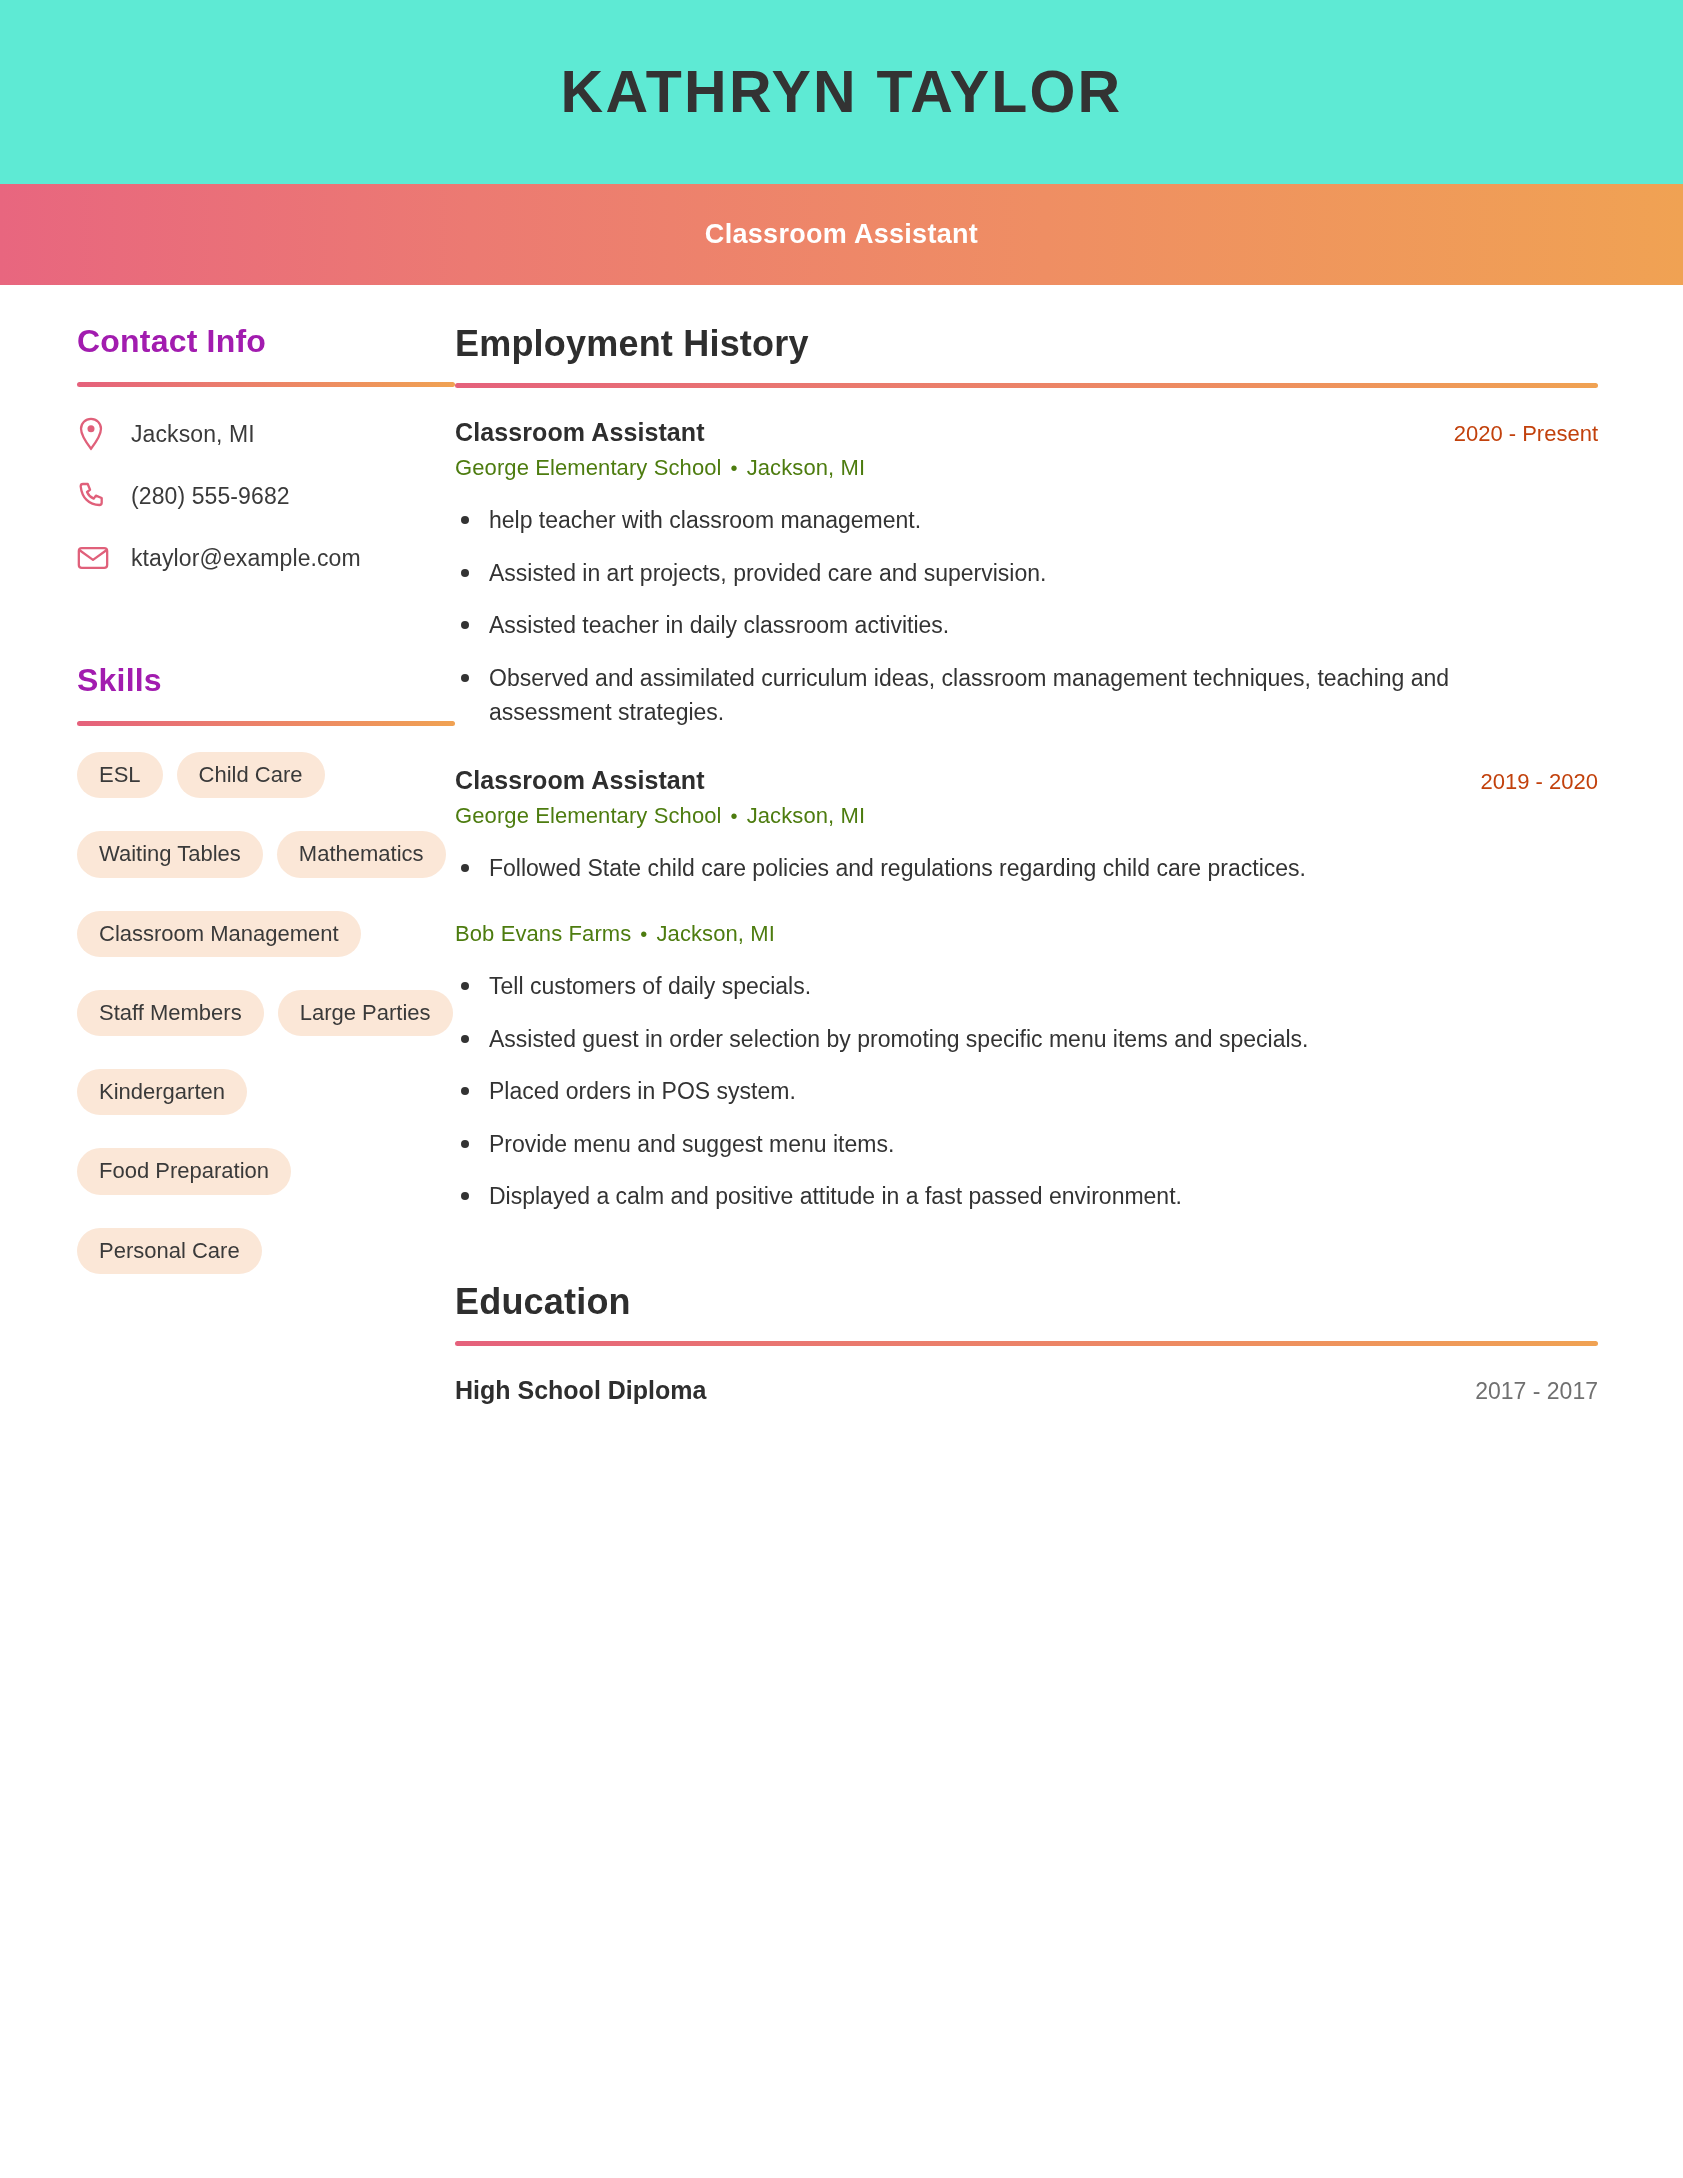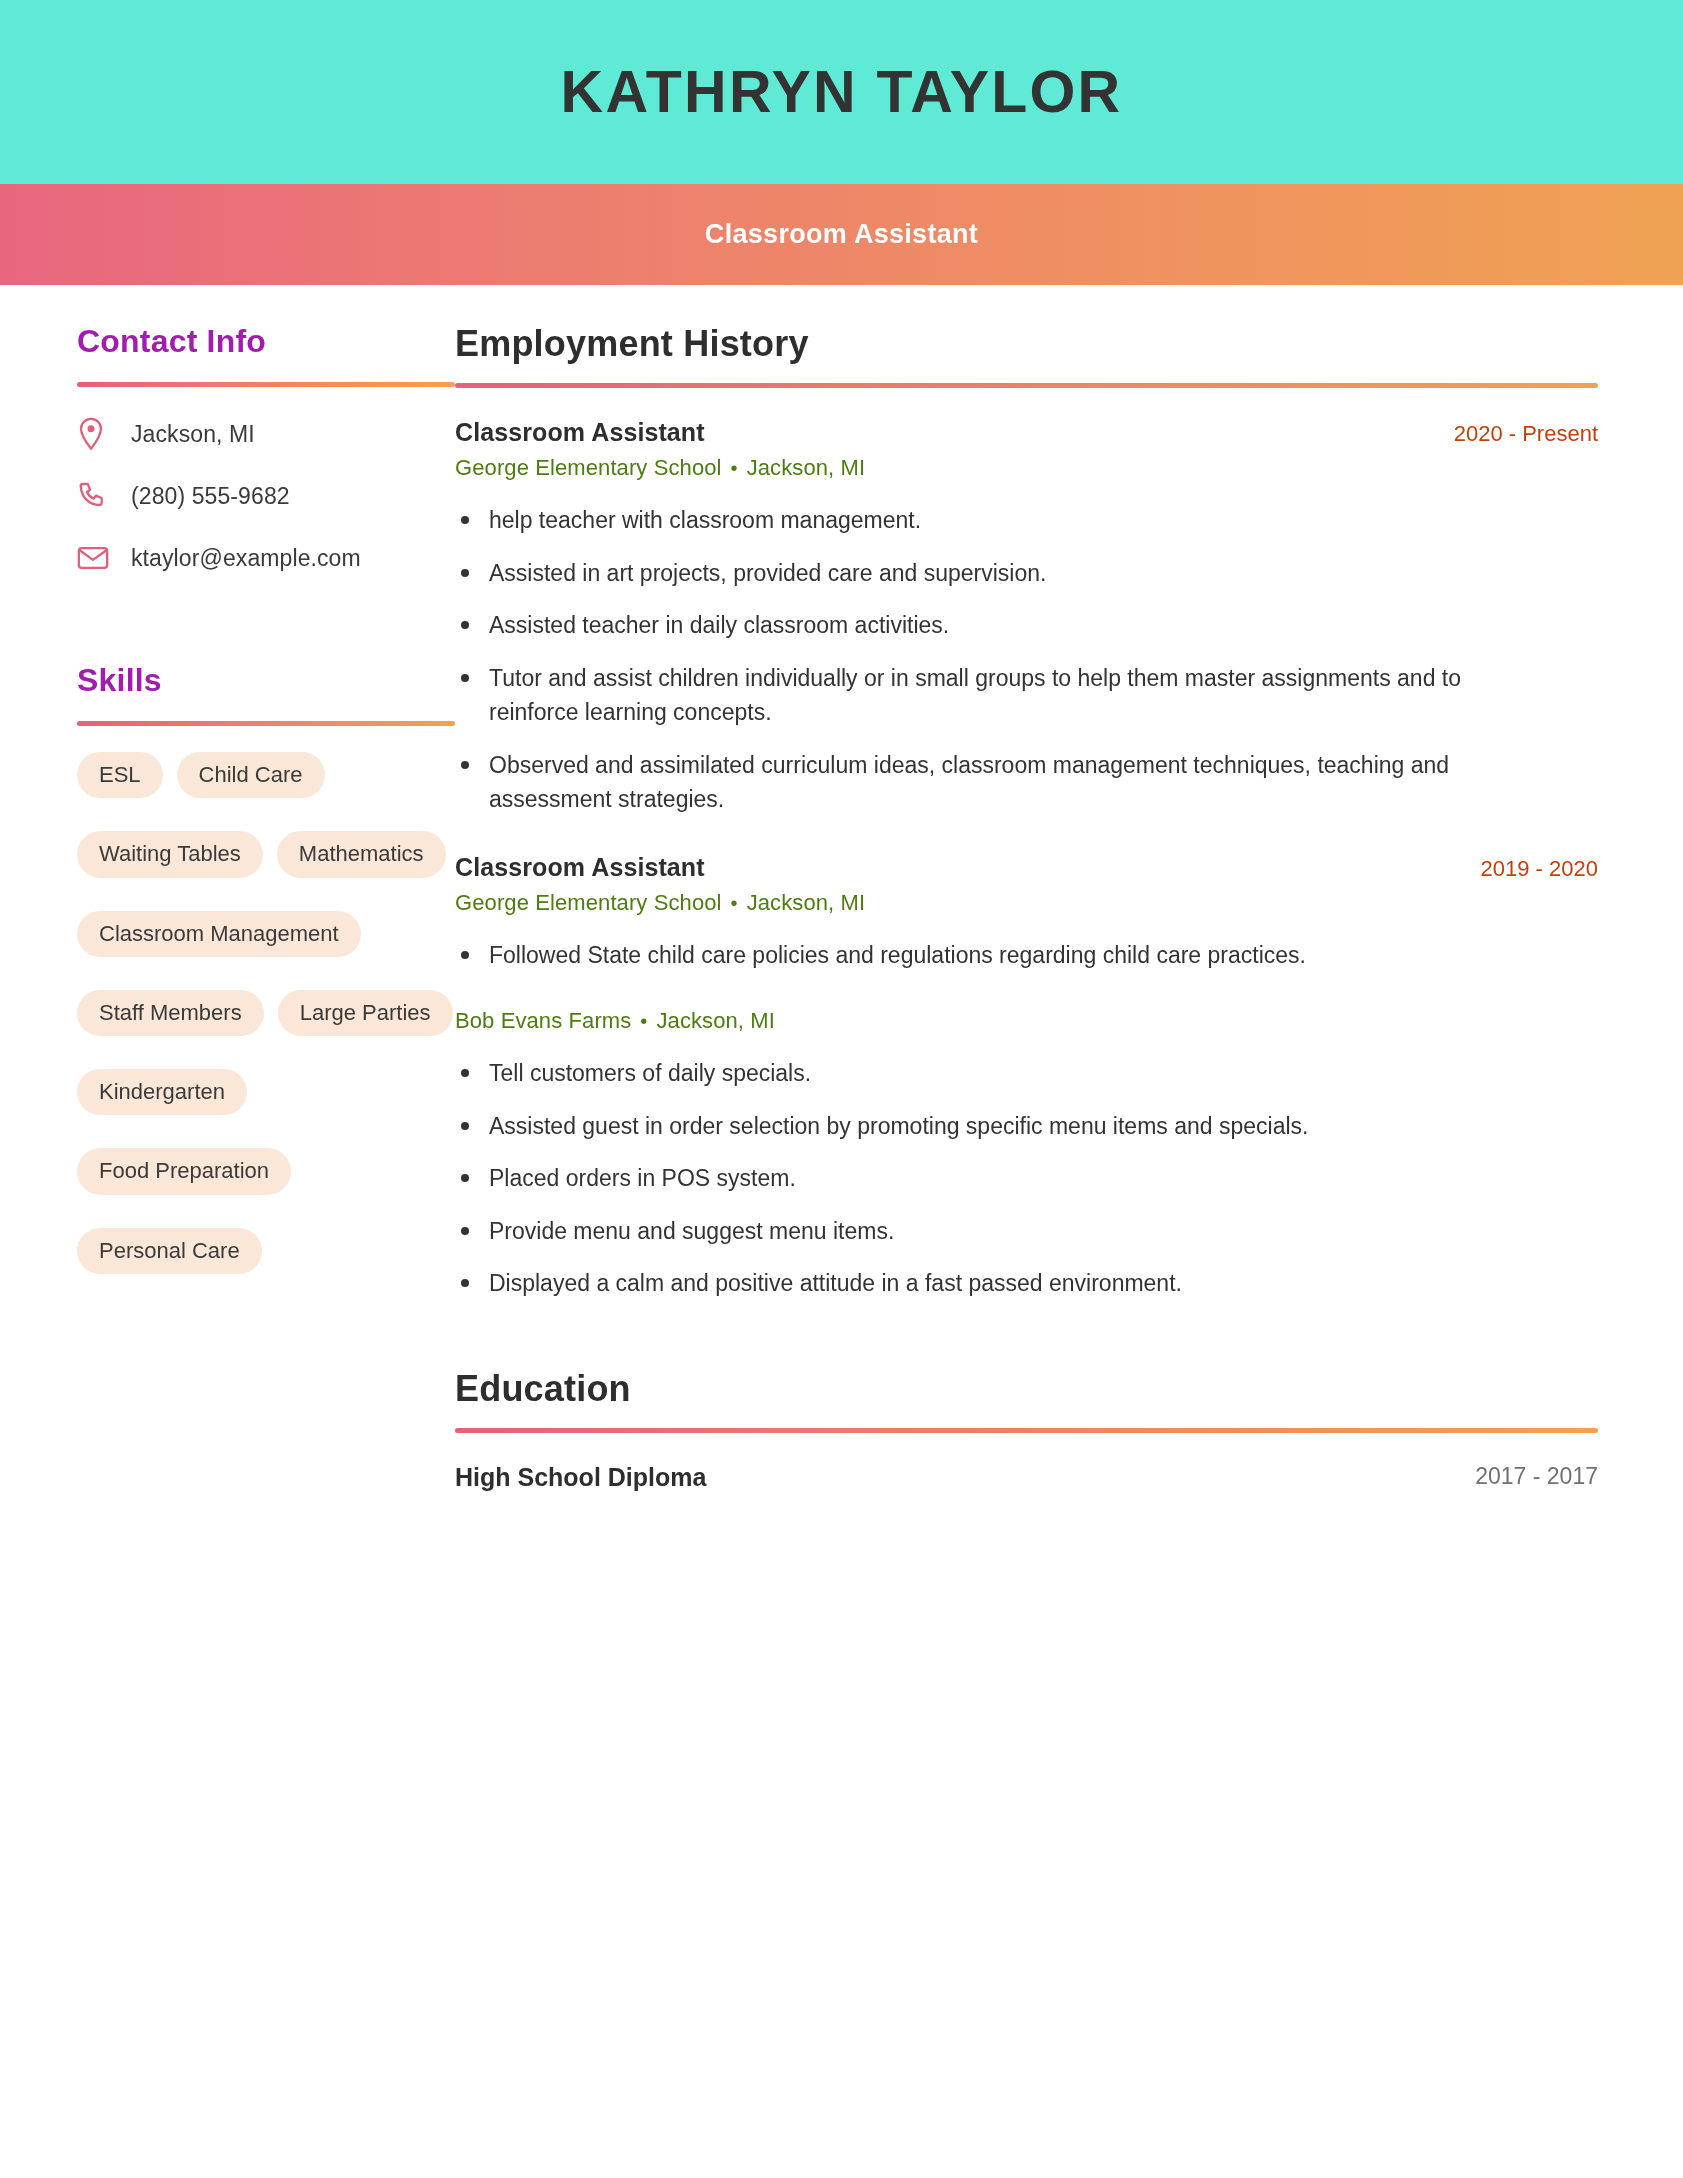--- a/index.html
+++ b/index.html
@@ -181,21 +181,21 @@
     width: 8px;
     height: 8px;
     border-radius: 50%;
     background: #333333;
   }
 
   .edu-gap { height: 67px; }
   .edu-row {
     display: flex;
     justify-content: space-between;
-    align-items: flex-start;
+    align-items: flex-end;
     gap: 40px;
   }
   .edu-degree {
     font-size: 25px;
     font-weight: 700;
     color: #2e2e2e;
   }
   .edu-dates {
     font-size: 23px;
     color: #707070;
@@ -288,21 +288,20 @@
           <span class="job-position">Classroom Assistant</span>
           <span class="job-dates">2020 - Present</span>
         </div>
         <div class="job-meta">
           <span>George Elementary School</span><span class="sep">•</span><span>Jackson, MI</span>
         </div>
         <ul class="bullets">
           <li>help teacher with classroom management.</li>
           <li>Assisted in art projects, provided care and supervision.</li>
           <li>Assisted teacher in daily classroom activities.</li>
-          <li>Tutor and assist children individually or in small groups to help them master assignments and to reinforce learning concepts.</li>
           <li>Observed and assimilated curriculum ideas, classroom management techniques, teaching and assessment strategies.</li>
         </ul>
       </article>
 
       <article class="job">
         <div class="job-row">
           <span class="job-position">Classroom Assistant</span>
           <span class="job-dates">2019 - 2020</span>
         </div>
         <div class="job-meta">

